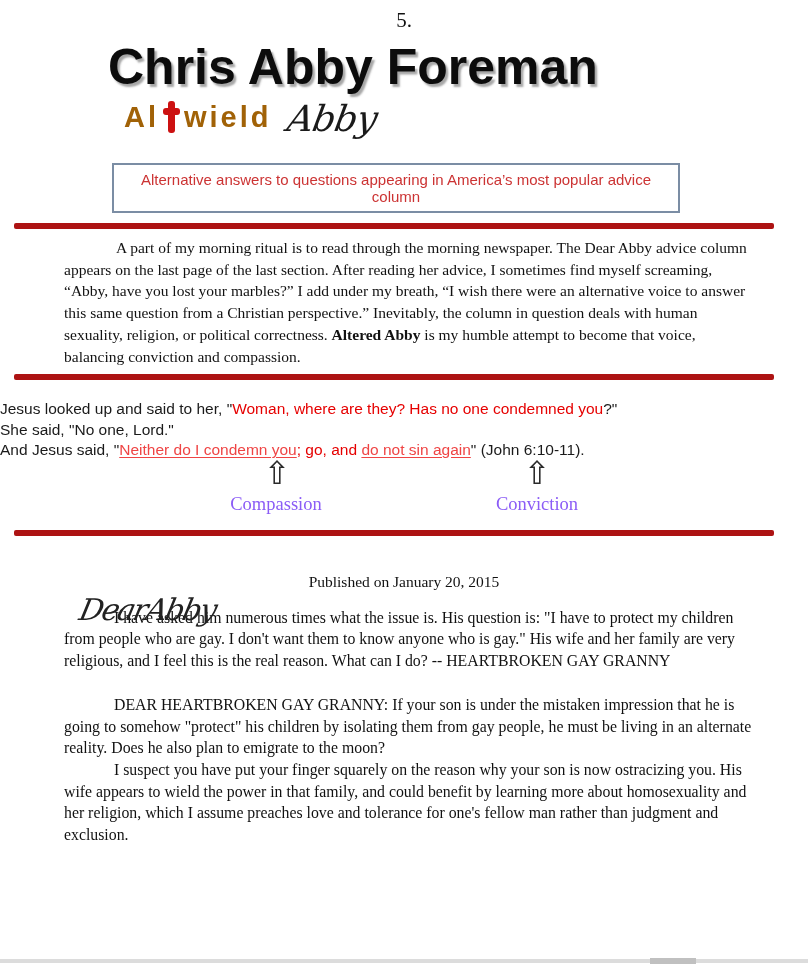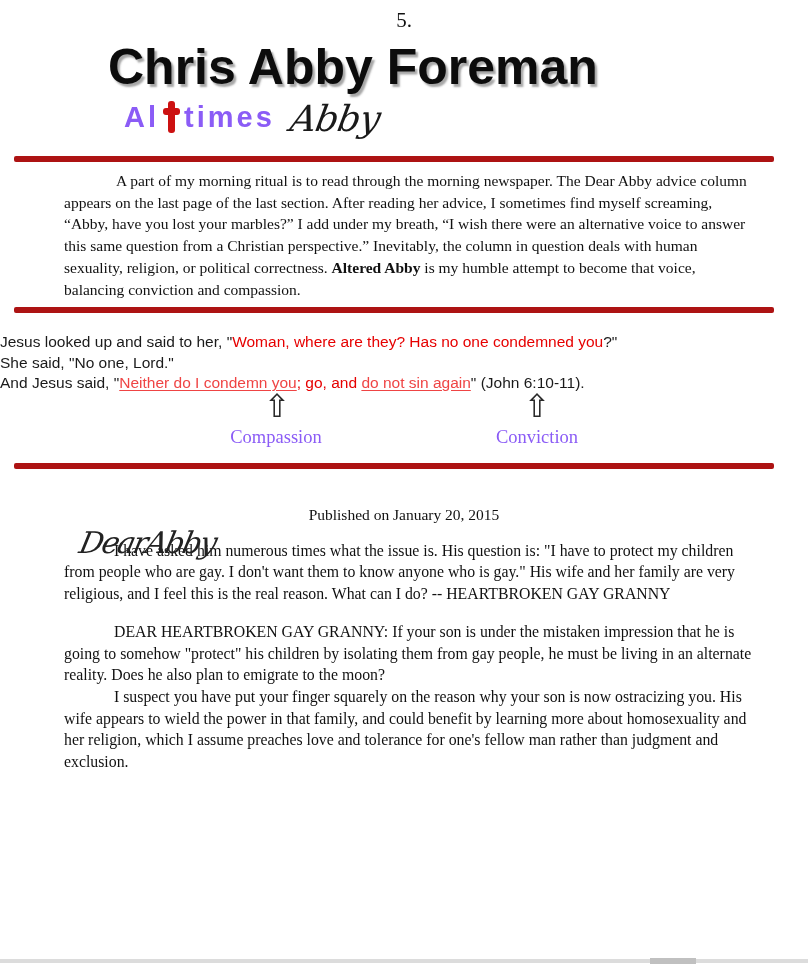--- a/index.html
+++ b/index.html
@@ -32,21 +32,21 @@
   .logo-line {
     margin: 6px 0 0 124px;
     height: 48px;
     white-space: nowrap;
   }
   .altered-text {
     font-family: "Liberation Sans", sans-serif;
     font-weight: bold;
     font-size: 29px;
     letter-spacing: 3px;
-    color: #8b5cf6;
+    color: #a16207;
     vertical-align: 8px;
   }
   .cross-icon {
     display: inline-block;
     position: relative;
     width: 17px;
     height: 32px;
     margin: 0 4px;
     vertical-align: 2px;
   }
@@ -140,21 +140,21 @@
     text-align: center;
     font-size: 15.5px;
   }
   .letter-block {
     margin: 16px 56px 0 64px;
     font-size: 15.8px;
     line-height: 21.7px;
   }
   .letter-block p { margin: 0; text-indent: 50px; }
   .letter-block p.p1 { text-indent: 132px; position: relative; }
-  .letter-block p.p4 { margin-top: 16px; }
+  .letter-block p.p4 { margin-top: 22px; }
   .dearabby-logo {
     position: absolute;
     left: 16px;
     top: -8px;
     display: inline-block;
     font-family: "DejaVu Serif", serif;
     font-style: italic;
     font-size: 30px;
     letter-spacing: -2px;
     transform: skewX(-12deg);
@@ -177,23 +177,26 @@
 </head>
 <body>
 
 <div class="page">
 
   <div class="page-number">5.</div>
 
   <h1 class="site-title">Chris Abby Foreman</h1>
 
   <div class="logo-line">
-    <span class="altered-text">Al</span><span class="cross-icon"></span><span class="altered-text">times</span><span class="abby-script">Abby</span>
-  </div>
-
+    <span class="altered-text">Al</span><span class="cross-icon"></span><span class="altered-text">wield</span><span class="abby-script">Abby</span>
+  </div>
+
+  <div class="tagline-box">
+    <span>Alternative answers to questions appearing in America’s most popular advice column</span>
+  </div>
 
   <hr class="red-rule rule-1">
 
   <p class="intro-para"><span>A part of my morning ritual is to read through the morning newspaper. The Dear Abby advice column appears on the last page of the last section. After reading her advice, I sometimes find myself screaming, “Abby, have you lost your marbles?” I add under my breath, “I wish there were an alternative voice to answer this same question from a Christian perspective.” Inevitably, the column in question deals with human sexuality, religion, or political correctness. </span><b>Altered Abby</b><span> is my humble attempt to become that voice, balancing conviction and compassion.</span></p>
 
   <hr class="red-rule rule-2">
 
   <div class="verse-block">
     <div><span>Jesus looked up and said to her, "</span><span class="verse-red">Woman, where are they? Has no one condemned you</span><span>?"</span></div>
     <div>She said, "No one, Lord."</div>

